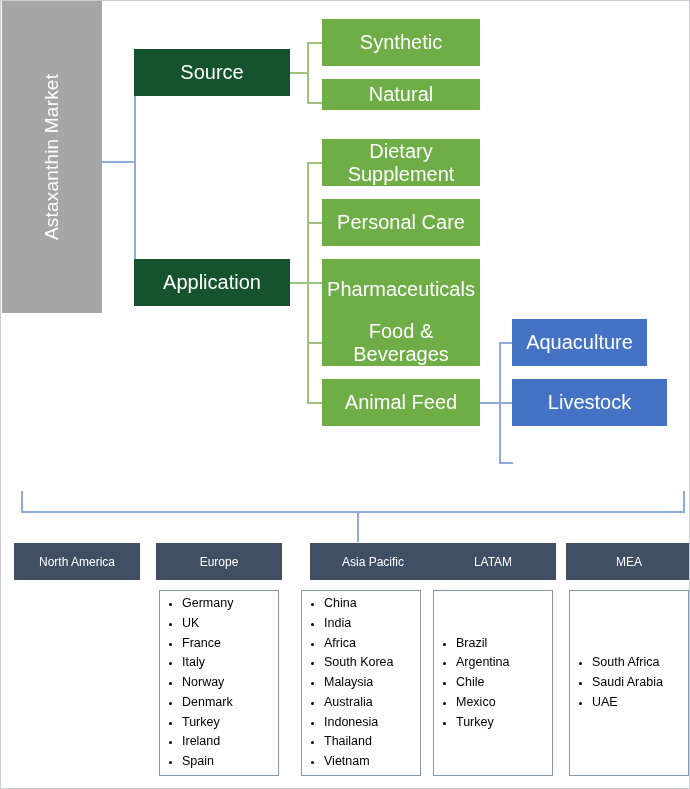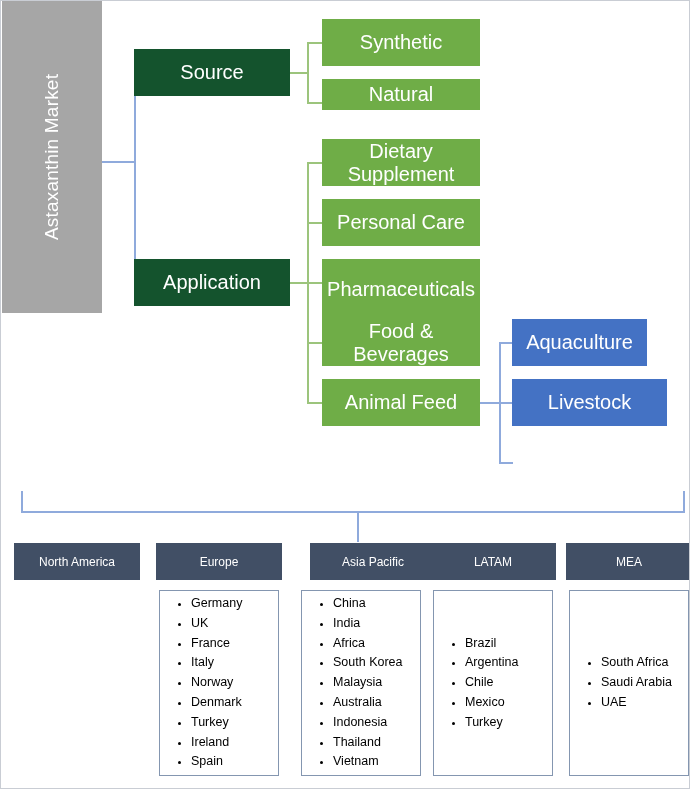--- a/index.html
+++ b/index.html
@@ -69,21 +69,21 @@
   }
   .region-body{
     position:absolute;
     background:#ffffff;
     border:1px solid #8496b0;
     box-sizing:border-box;
     display:flex;
     align-items:center;
   }
   .region-body ul{
-    margin:9px;
+    margin:0;
     padding:0 0 0 22px;
     list-style:disc;
     width:100%;
   }
   .region-body li{
     color:#000000;
     font-size:12.5px;
     line-height:19.8px;
   }
   .region-body li::marker{font-size:11px;}

